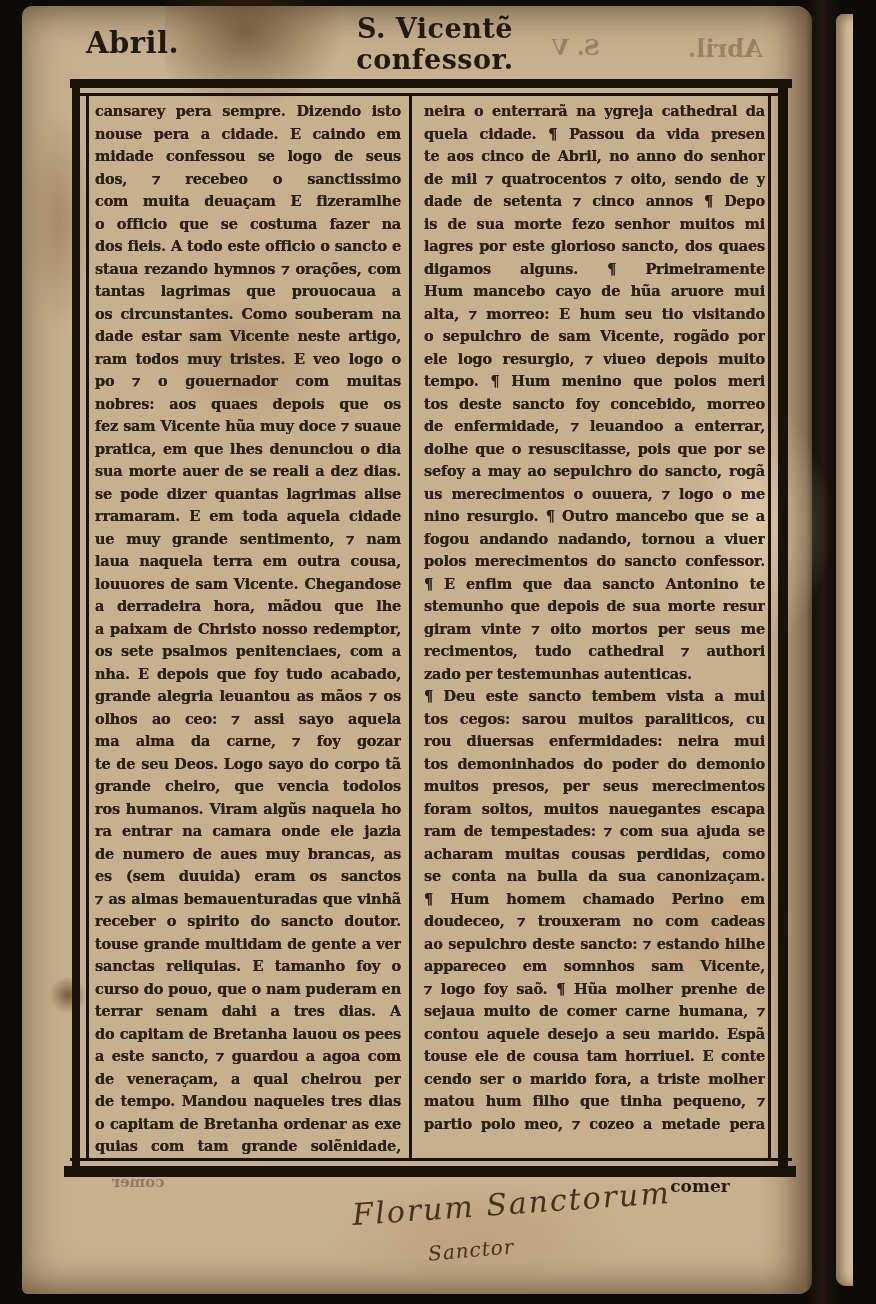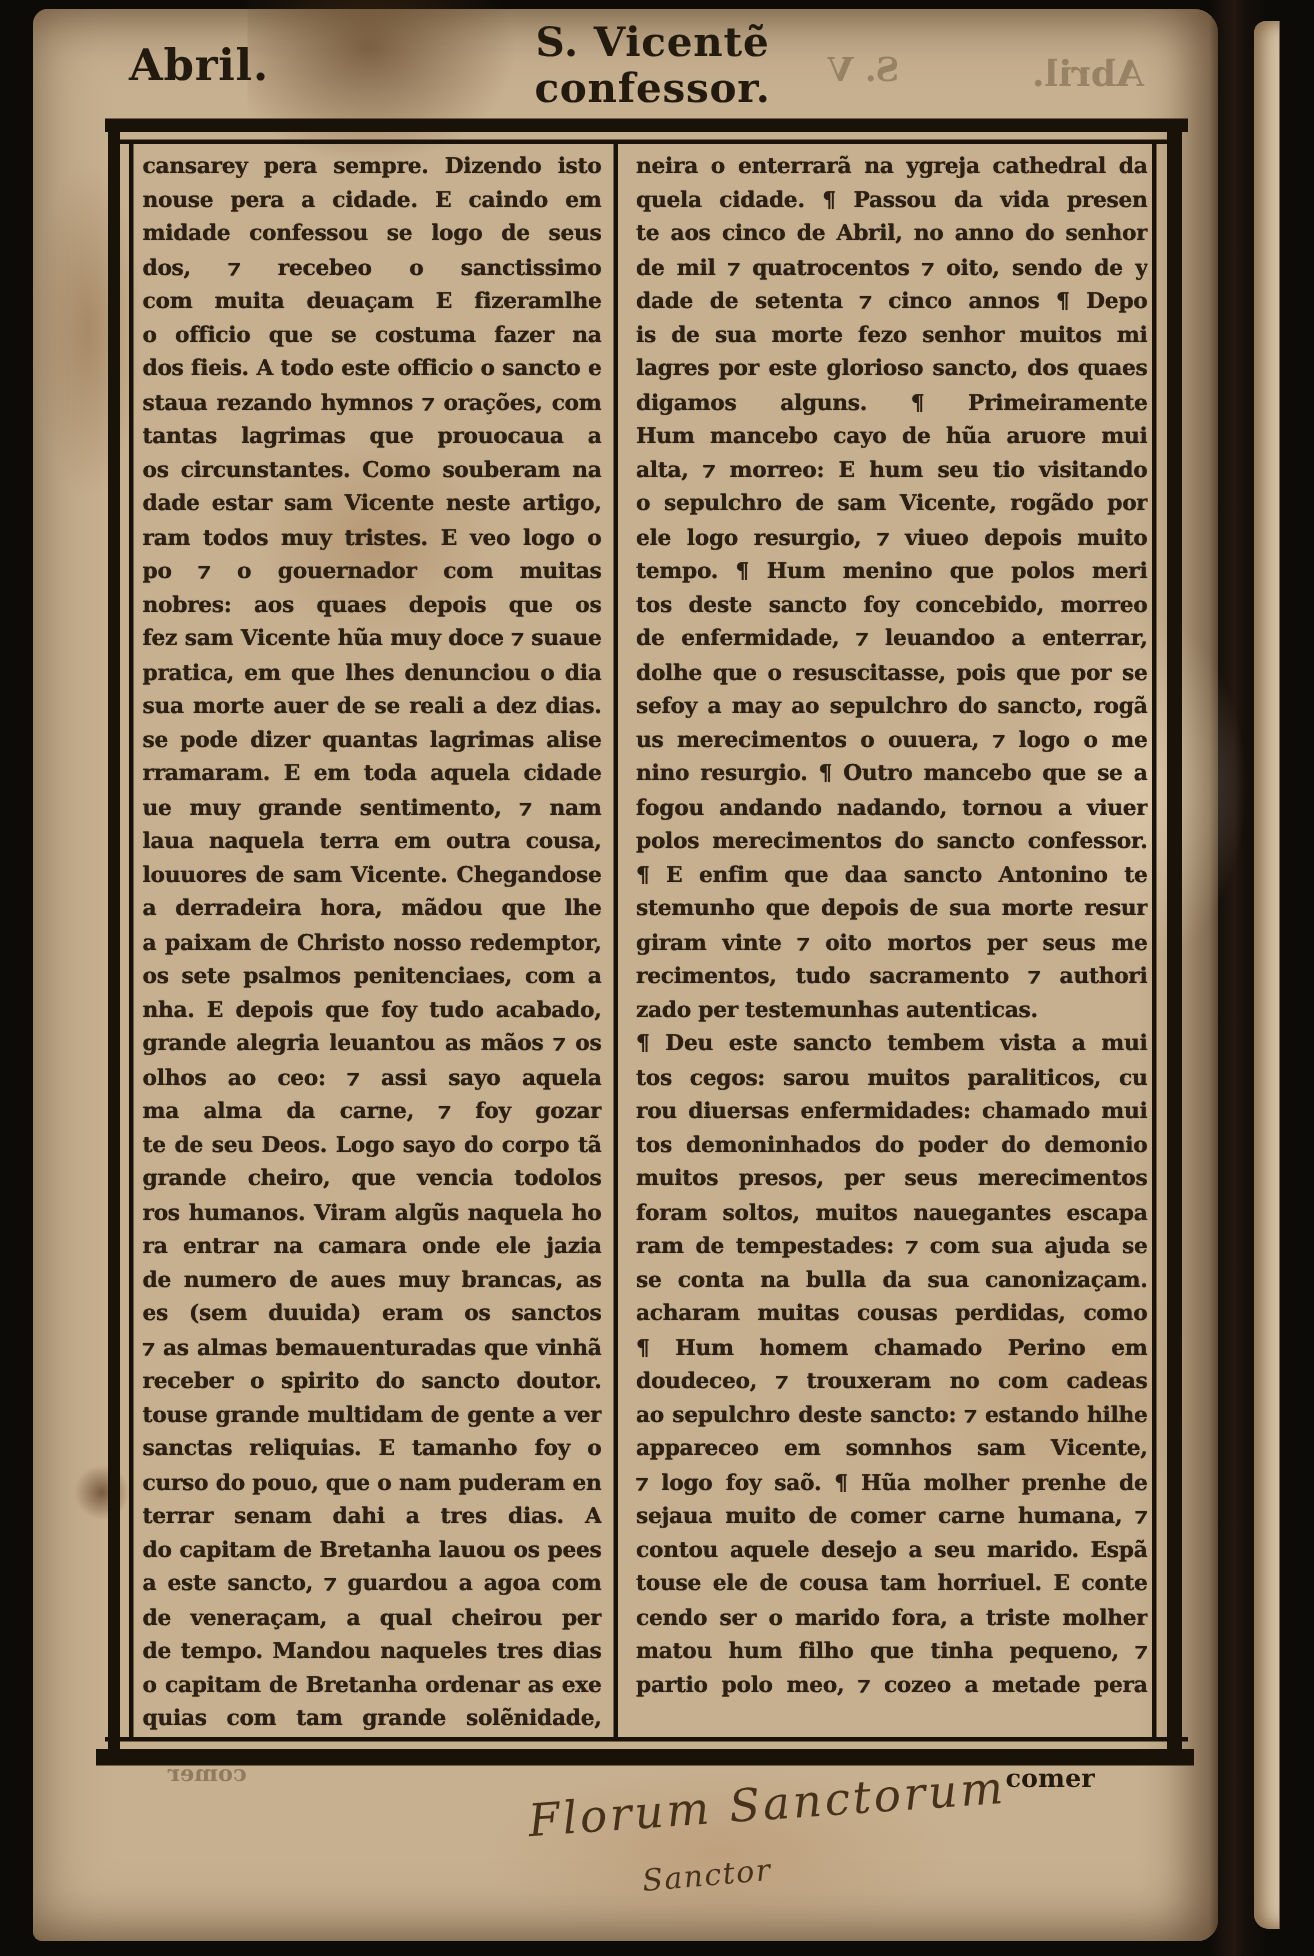--- a/index.html
+++ b/index.html
@@ -167,31 +167,31 @@
       <div class="tline">de enfermidade, ⁊ leuandoo a enterrar,</div>
       <div class="tline">dolhe que o resuscitasse, pois que por se</div>
       <div class="tline">sefoy a may ao sepulchro do sancto, rogã</div>
       <div class="tline">us merecimentos o ouuera, ⁊ logo o me</div>
       <div class="tline">nino resurgio. ¶ Outro mancebo que se a</div>
       <div class="tline">fogou andando nadando, tornou a viuer</div>
       <div class="tline">polos merecimentos do sancto confessor.</div>
       <div class="tline">¶ E enfim que daa sancto Antonino te</div>
       <div class="tline">stemunho que depois de sua morte resur</div>
       <div class="tline">giram vinte ⁊ oito mortos per seus me</div>
-      <div class="tline">recimentos, tudo sacramento ⁊ authori</div>
+      <div class="tline">recimentos, tudo cathedral ⁊ authori</div>
       <div class="tline short">zado per testemunhas autenticas.</div>
       <div class="tline">¶ Deu este sancto tembem vista a mui</div>
       <div class="tline">tos cegos: sarou muitos paraliticos, cu</div>
-      <div class="tline">rou diuersas enfermidades: chamado mui</div>
+      <div class="tline">rou diuersas enfermidades: neira mui</div>
       <div class="tline">tos demoninhados do poder do demonio</div>
       <div class="tline">muitos presos, per seus merecimentos</div>
       <div class="tline">foram soltos, muitos nauegantes escapa</div>
       <div class="tline">ram de tempestades: ⁊ com sua ajuda se</div>
+      <div class="tline">acharam muitas cousas perdidas, como</div>
       <div class="tline">se conta na bulla da sua canonizaçam.</div>
-      <div class="tline">acharam muitas cousas perdidas, como</div>
       <div class="tline">¶ Hum homem chamado Perino em</div>
       <div class="tline">doudeceo, ⁊ trouxeram no com cadeas</div>
       <div class="tline">ao sepulchro deste sancto: ⁊ estando hilhe</div>
       <div class="tline">appareceo em somnhos sam Vicente,</div>
       <div class="tline">⁊ logo foy saõ. ¶ Hũa molher prenhe de</div>
       <div class="tline">sejaua muito de comer carne humana, ⁊</div>
       <div class="tline">contou aquele desejo a seu marido. Espã</div>
       <div class="tline">touse ele de cousa tam horriuel. E conte</div>
       <div class="tline">cendo ser o marido fora, a triste molher</div>
       <div class="tline">matou hum filho que tinha pequeno, ⁊</div>

